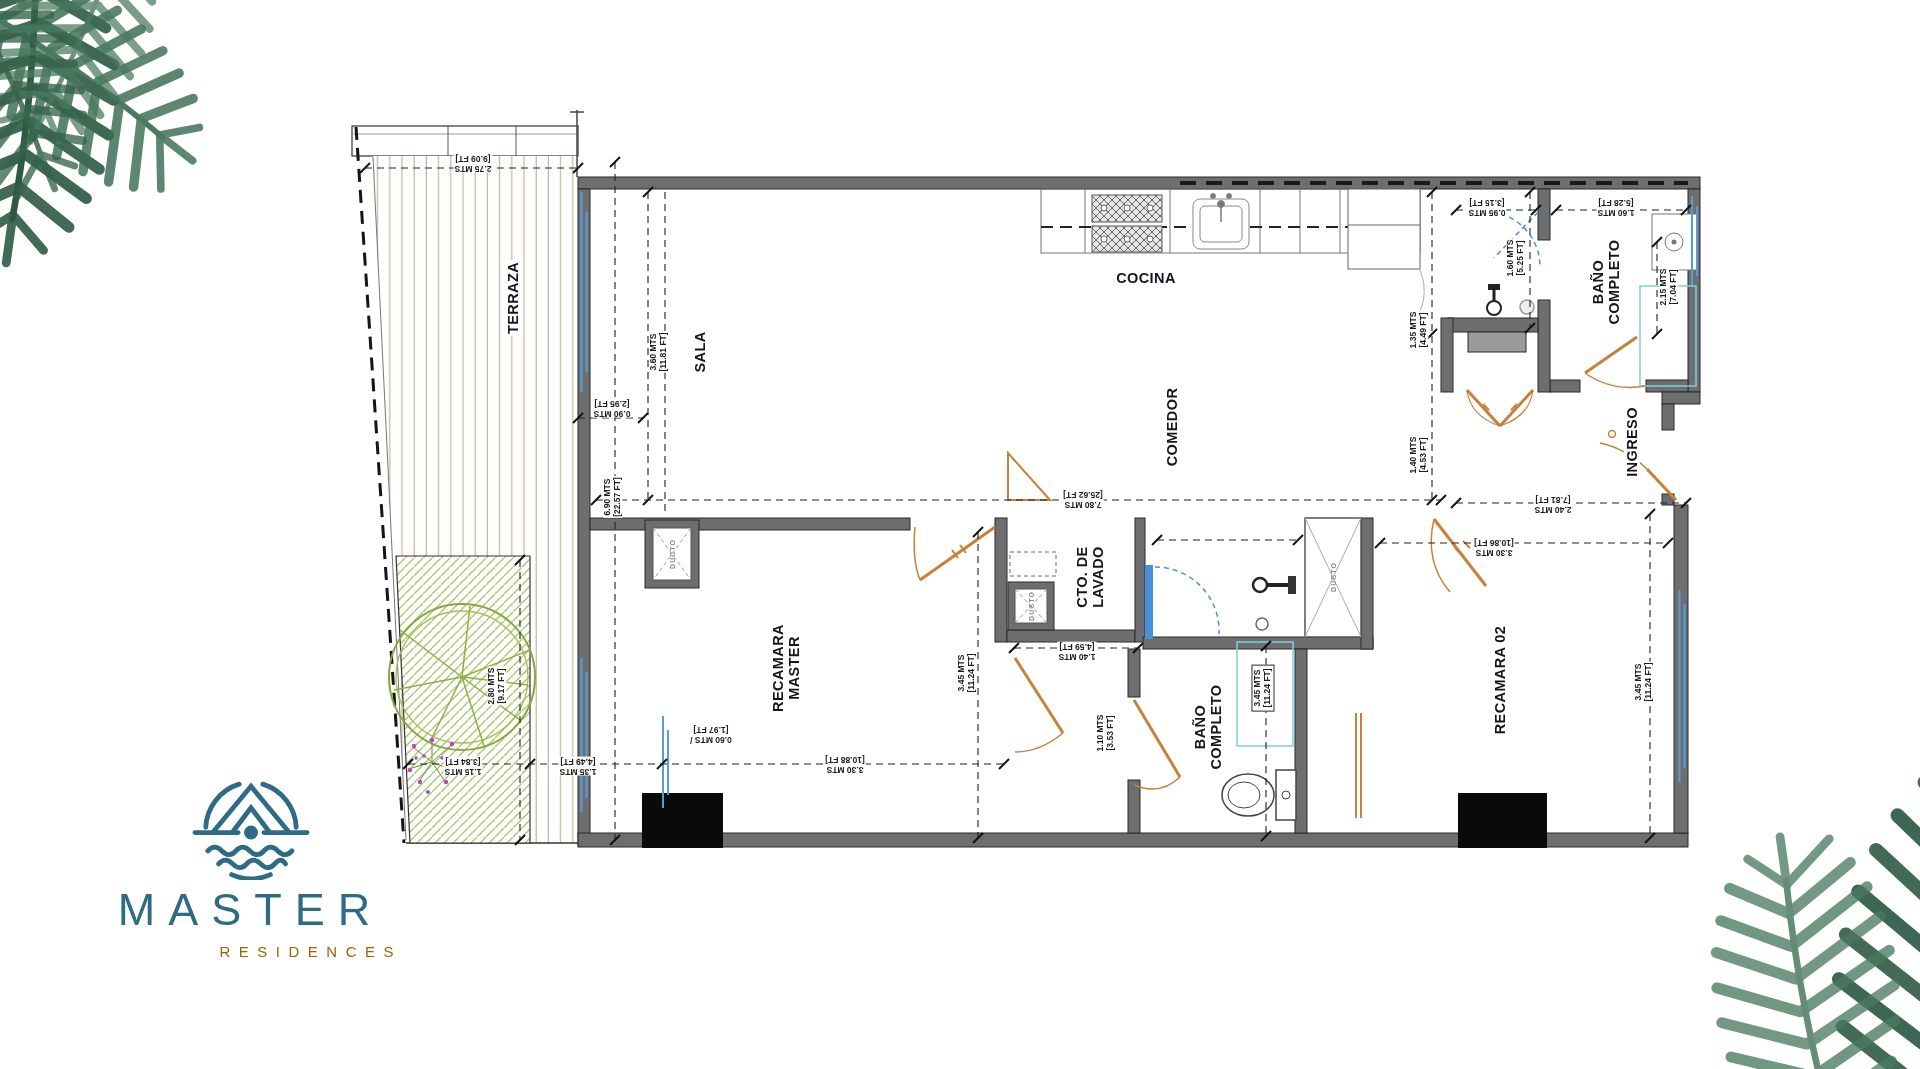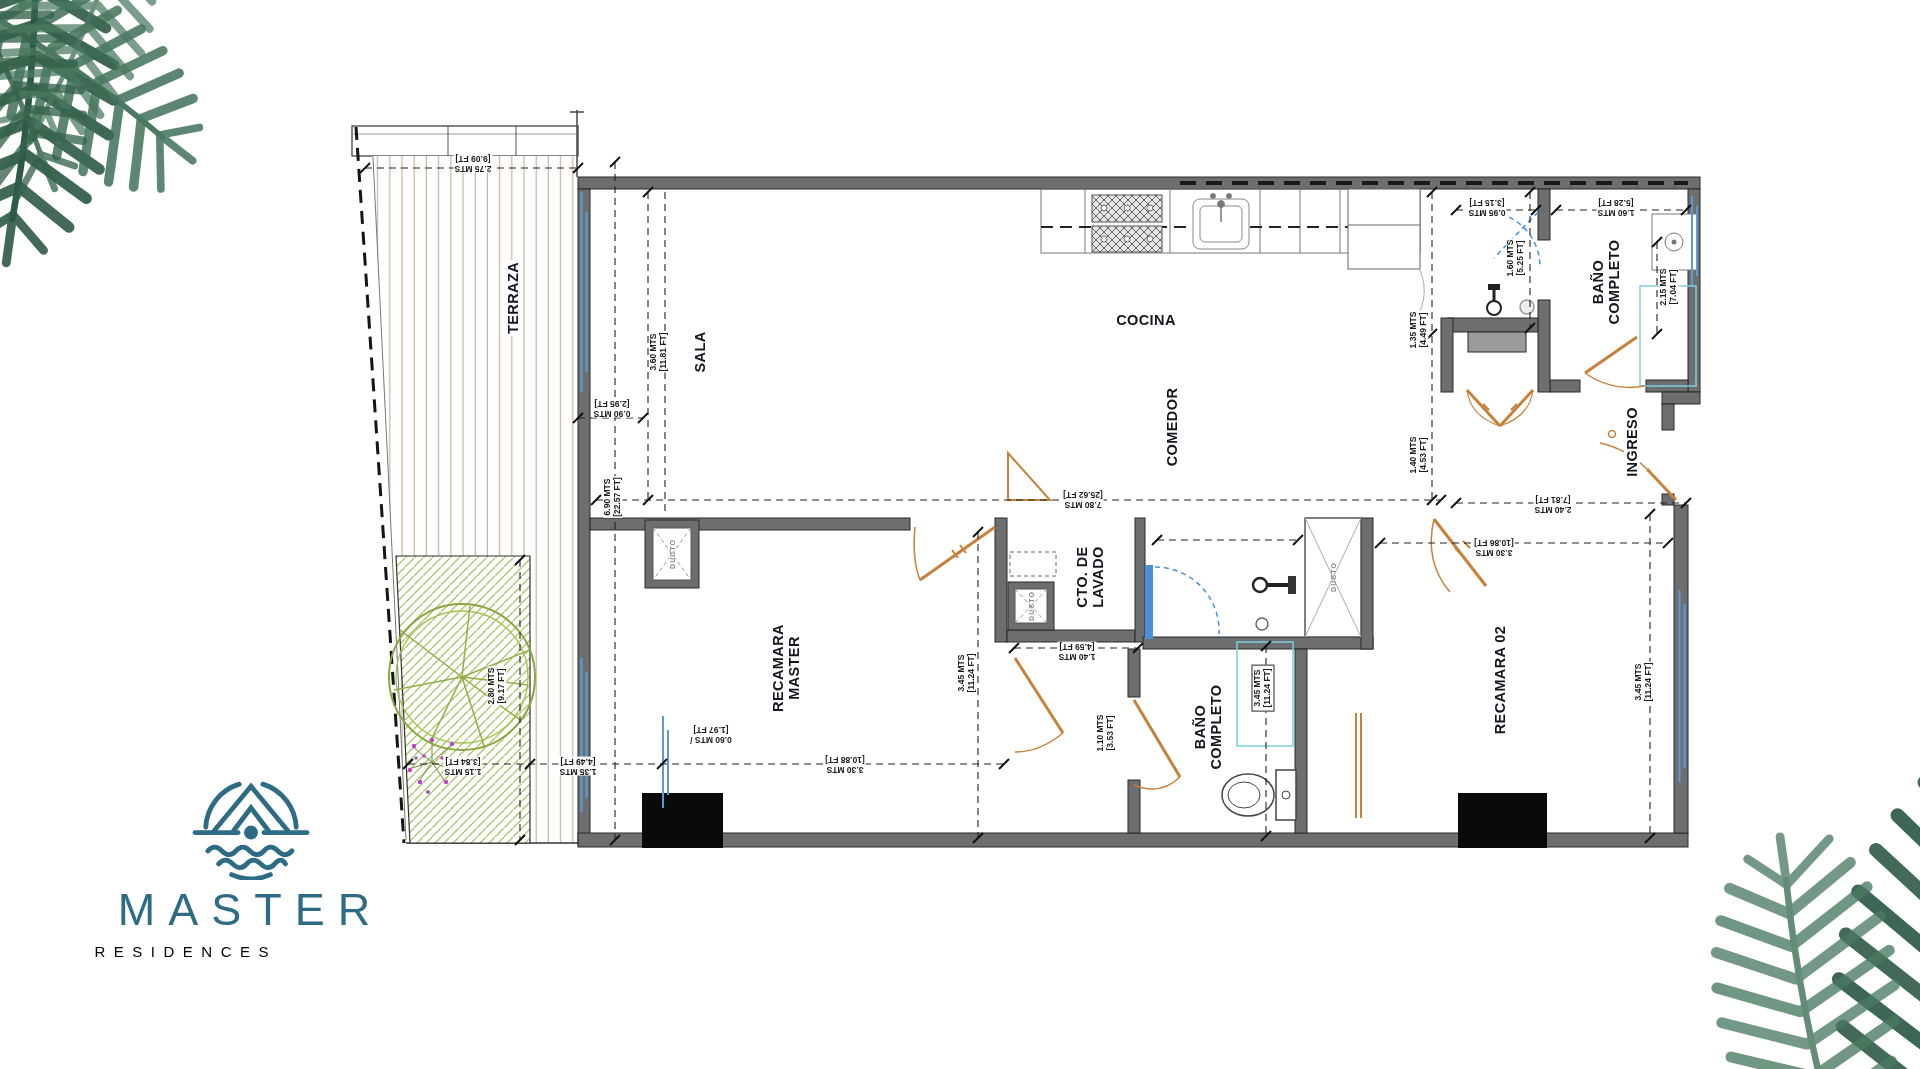--- a/index.html
+++ b/index.html
@@ -2,32 +2,32 @@
 <html><head>
 <meta charset="utf-8">
 <style>
   html,body{margin:0;padding:0;background:#fff;font-family:"Liberation Sans",sans-serif;}
   #canvas{position:relative;width:1920px;height:1069px;background:#fff;overflow:hidden;}
   .abs{position:absolute;}
   svg{display:block;}
   .room{position:absolute;font-weight:700;color:#15151f;font-size:14.5px;letter-spacing:.4px;
        white-space:nowrap;text-align:center;line-height:1.12;background:#fff;padding:0 2px;}
   .room.rv{transform:translate(-50%,-50%) rotate(-90deg);}
-  .room.rh{transform:translate(-50%,-50%);margin-top:42px;}
+  .room.rh{transform:translate(-50%,-50%);}
   .dim{position:absolute;font-size:8.5px;font-weight:700;color:#1c1c1c;line-height:1.12;
        text-align:center;white-space:nowrap;background:rgba(255,255,255,.92);padding:0 1px;}
   .dim.r180{transform:translate(-50%,-50%) rotate(180deg);}
   .dim.rv{transform:translate(-50%,-50%) rotate(-90deg);}
   .dim.box{border:1.2px solid #2a2a2a;padding:1px 3px;background:#fff;}
   .ducto{position:absolute;font-size:7px;font-weight:700;color:#8a8a8a;letter-spacing:1px;
        transform:translate(-50%,-50%) rotate(-90deg);}
   #logo-name{position:absolute;left:86px;top:884px;width:316px;text-align:center;font-size:45px;
        letter-spacing:13px;text-indent:13px;color:#2e6b85;font-weight:400;}
-  #logo-sub{position:absolute;left:86px;top:943px;width:316px;text-align:left;font-size:15px;
-       letter-spacing:8.5px;text-indent:8.5px;color:#000000;font-weight:400;}
+  #logo-sub{position:absolute;left:86px;top:943px;width:316px;text-align:right;font-size:15px;
+       letter-spacing:8.5px;text-indent:8.5px;color:#a16207;font-weight:400;}
 </style>
 </head>
 <body>
 
 <div id="canvas">
 
   <svg class="abs" style="left:0;top:0" width="340" height="360" viewBox="0 0 340 360">
     <defs>
       <g id="frond" fill="none" stroke-linecap="round">
         <path d="M0 0 C 4 30, 8 70, 6 120" stroke-width="3"></path>

